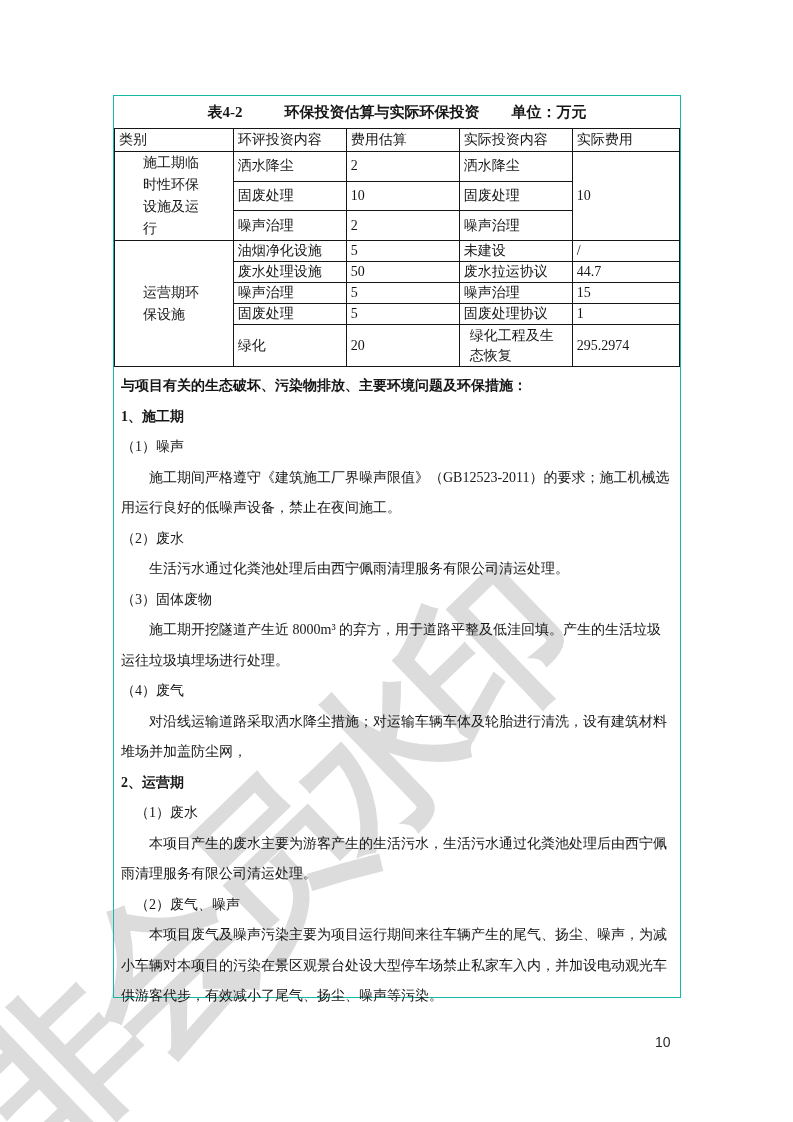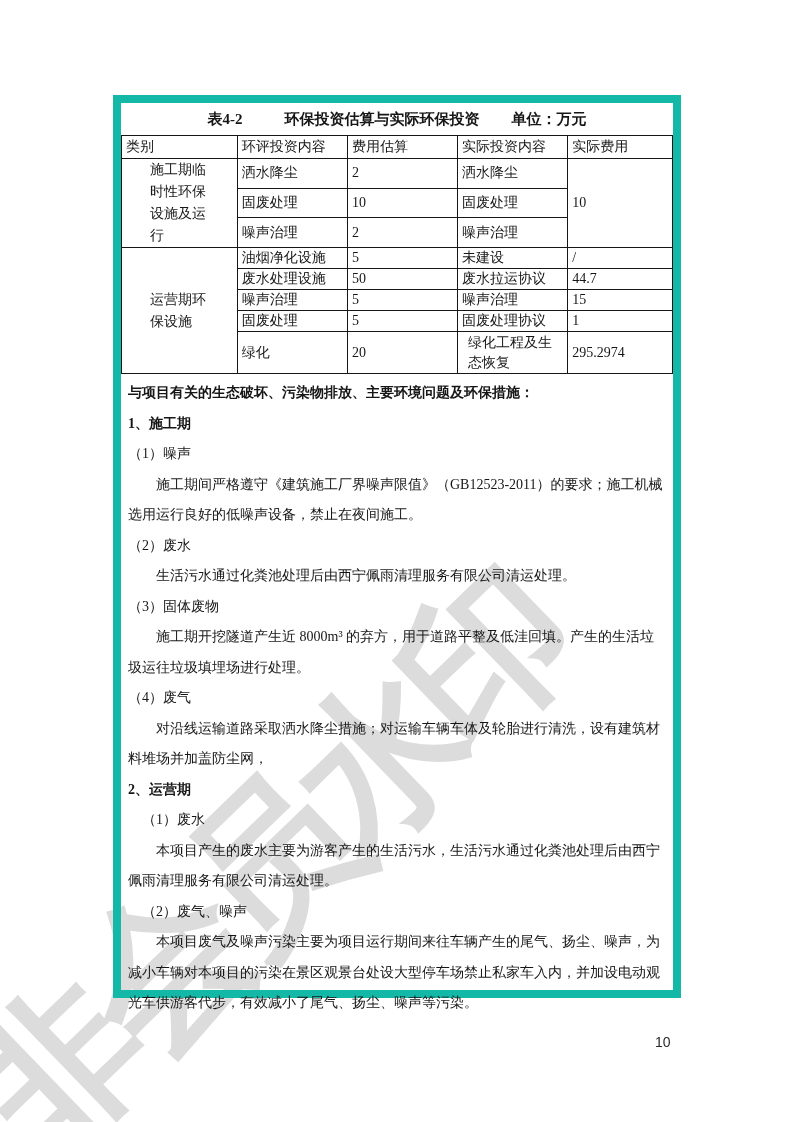--- a/index.html
+++ b/index.html
@@ -29,21 +29,21 @@
     font-family: "Liberation Sans", "DejaVu Sans", sans-serif;
     user-select: none;
   }
   
   .doc-frame {
     position: absolute;
     left: 113px;
     top: 95px;
     width: 568px;
     height: 903px;
-    border: 8px solid #14b8a6;
+    border: 1px solid #14b8a6;
     z-index: 1;
     background: transparent;
   }
   
   .tbl-caption {
     height: 32px;
     line-height: 32px;
     text-align: center;
     font-weight: bold;
     font-size: 15px;

